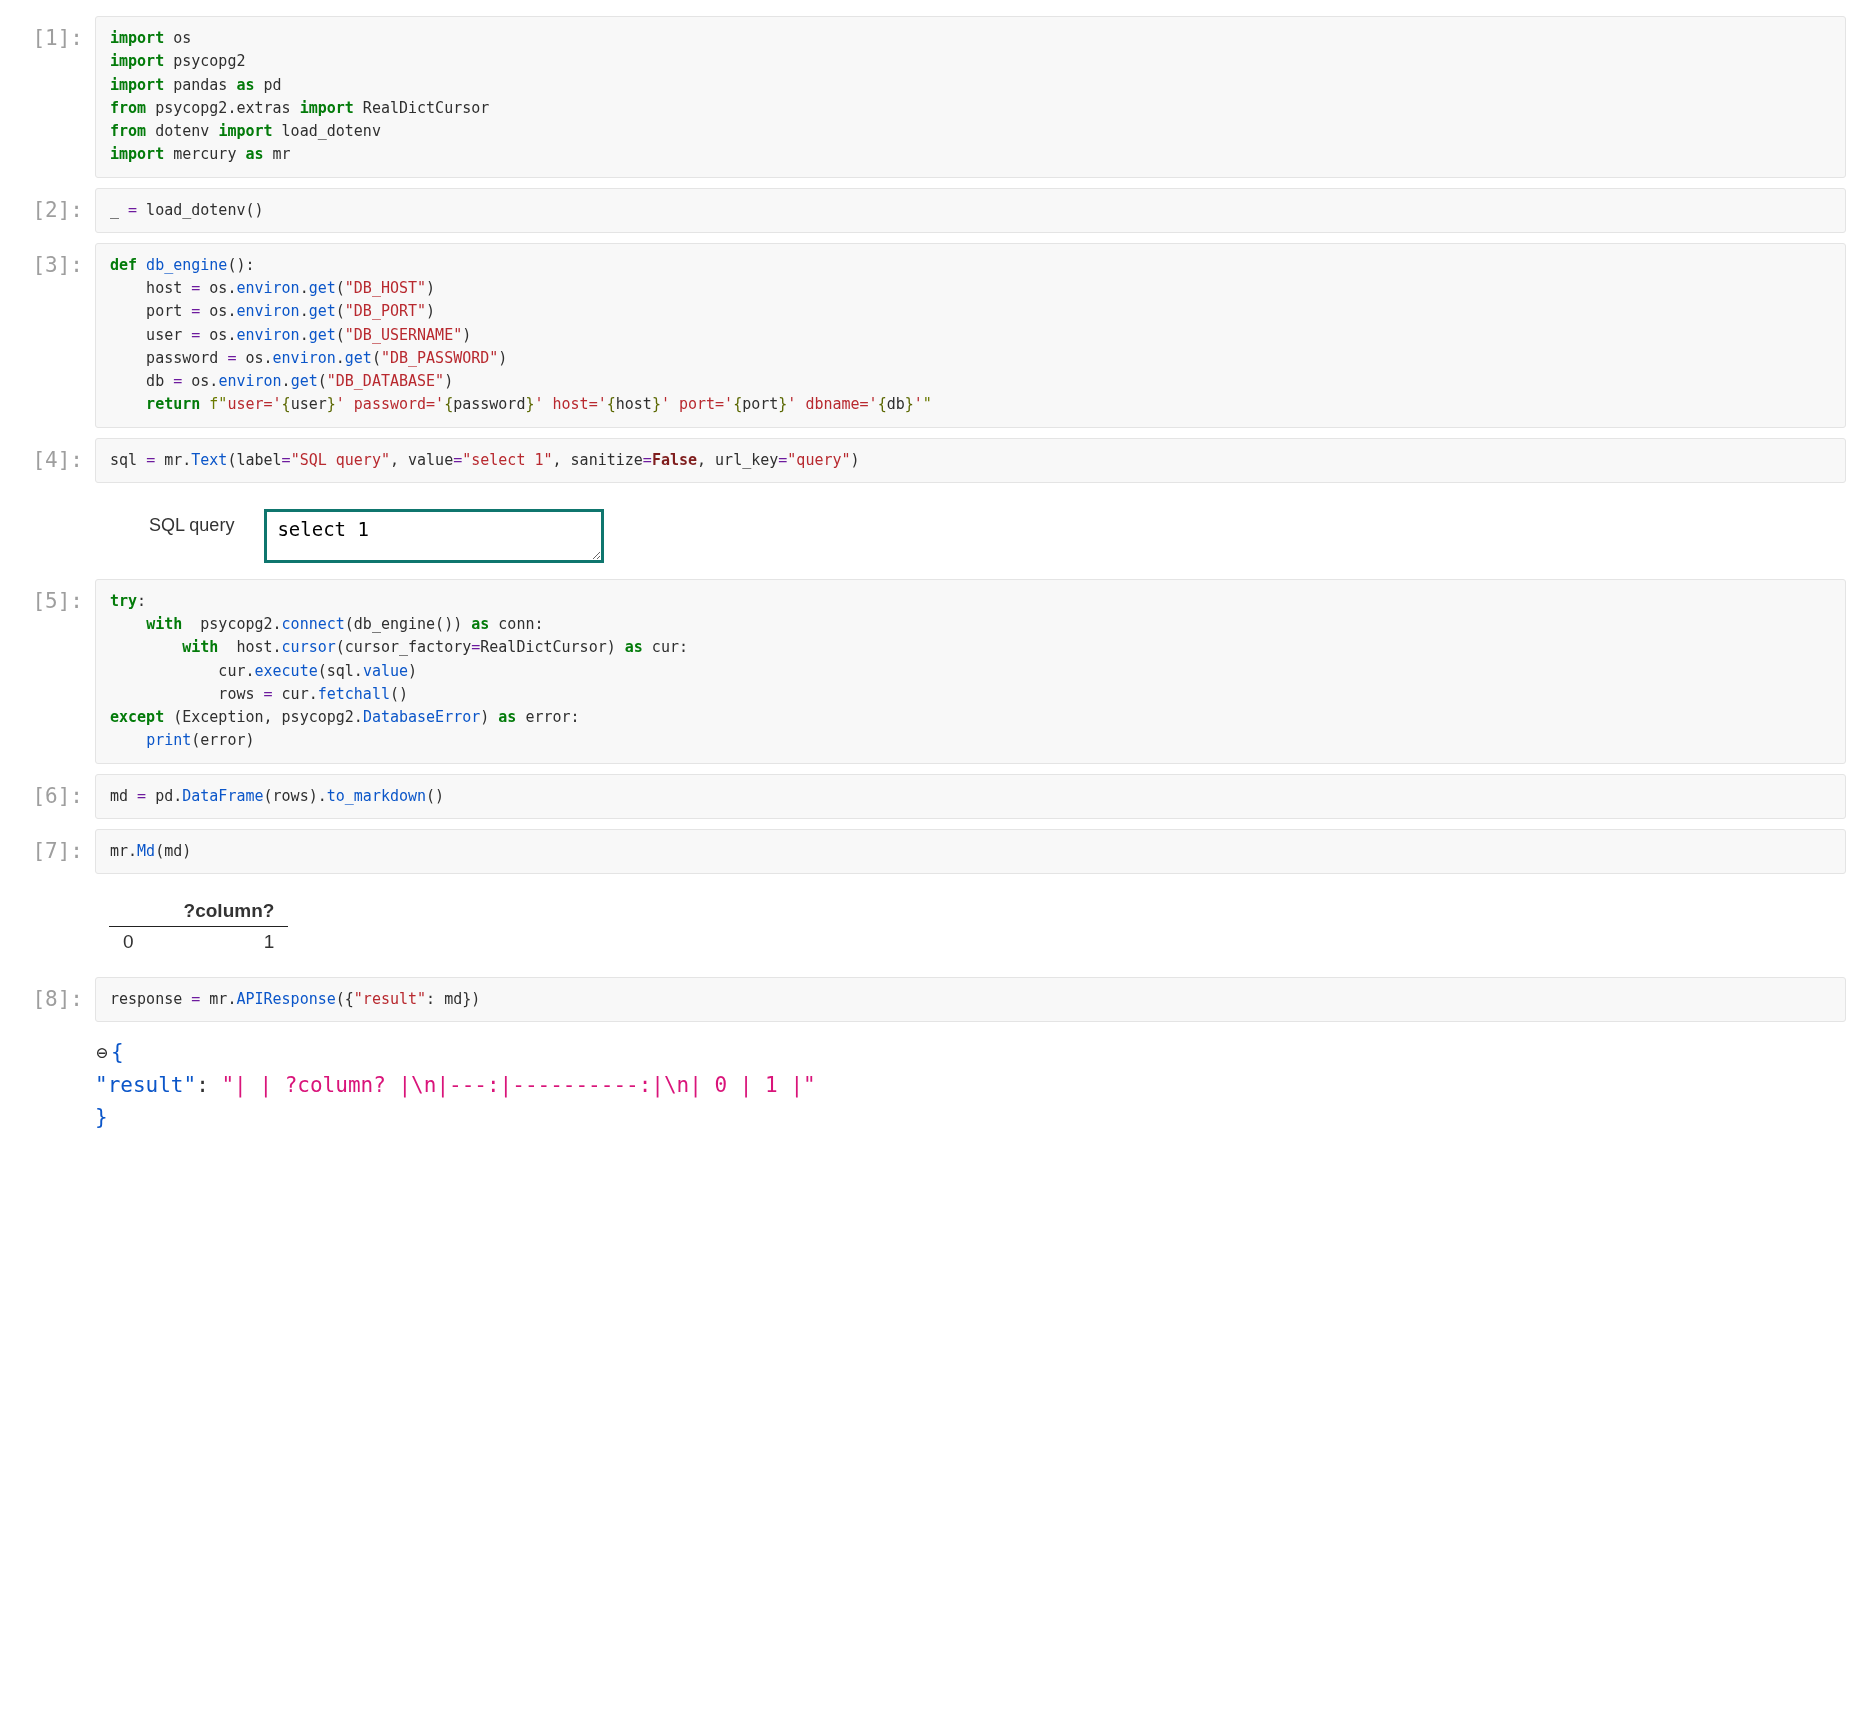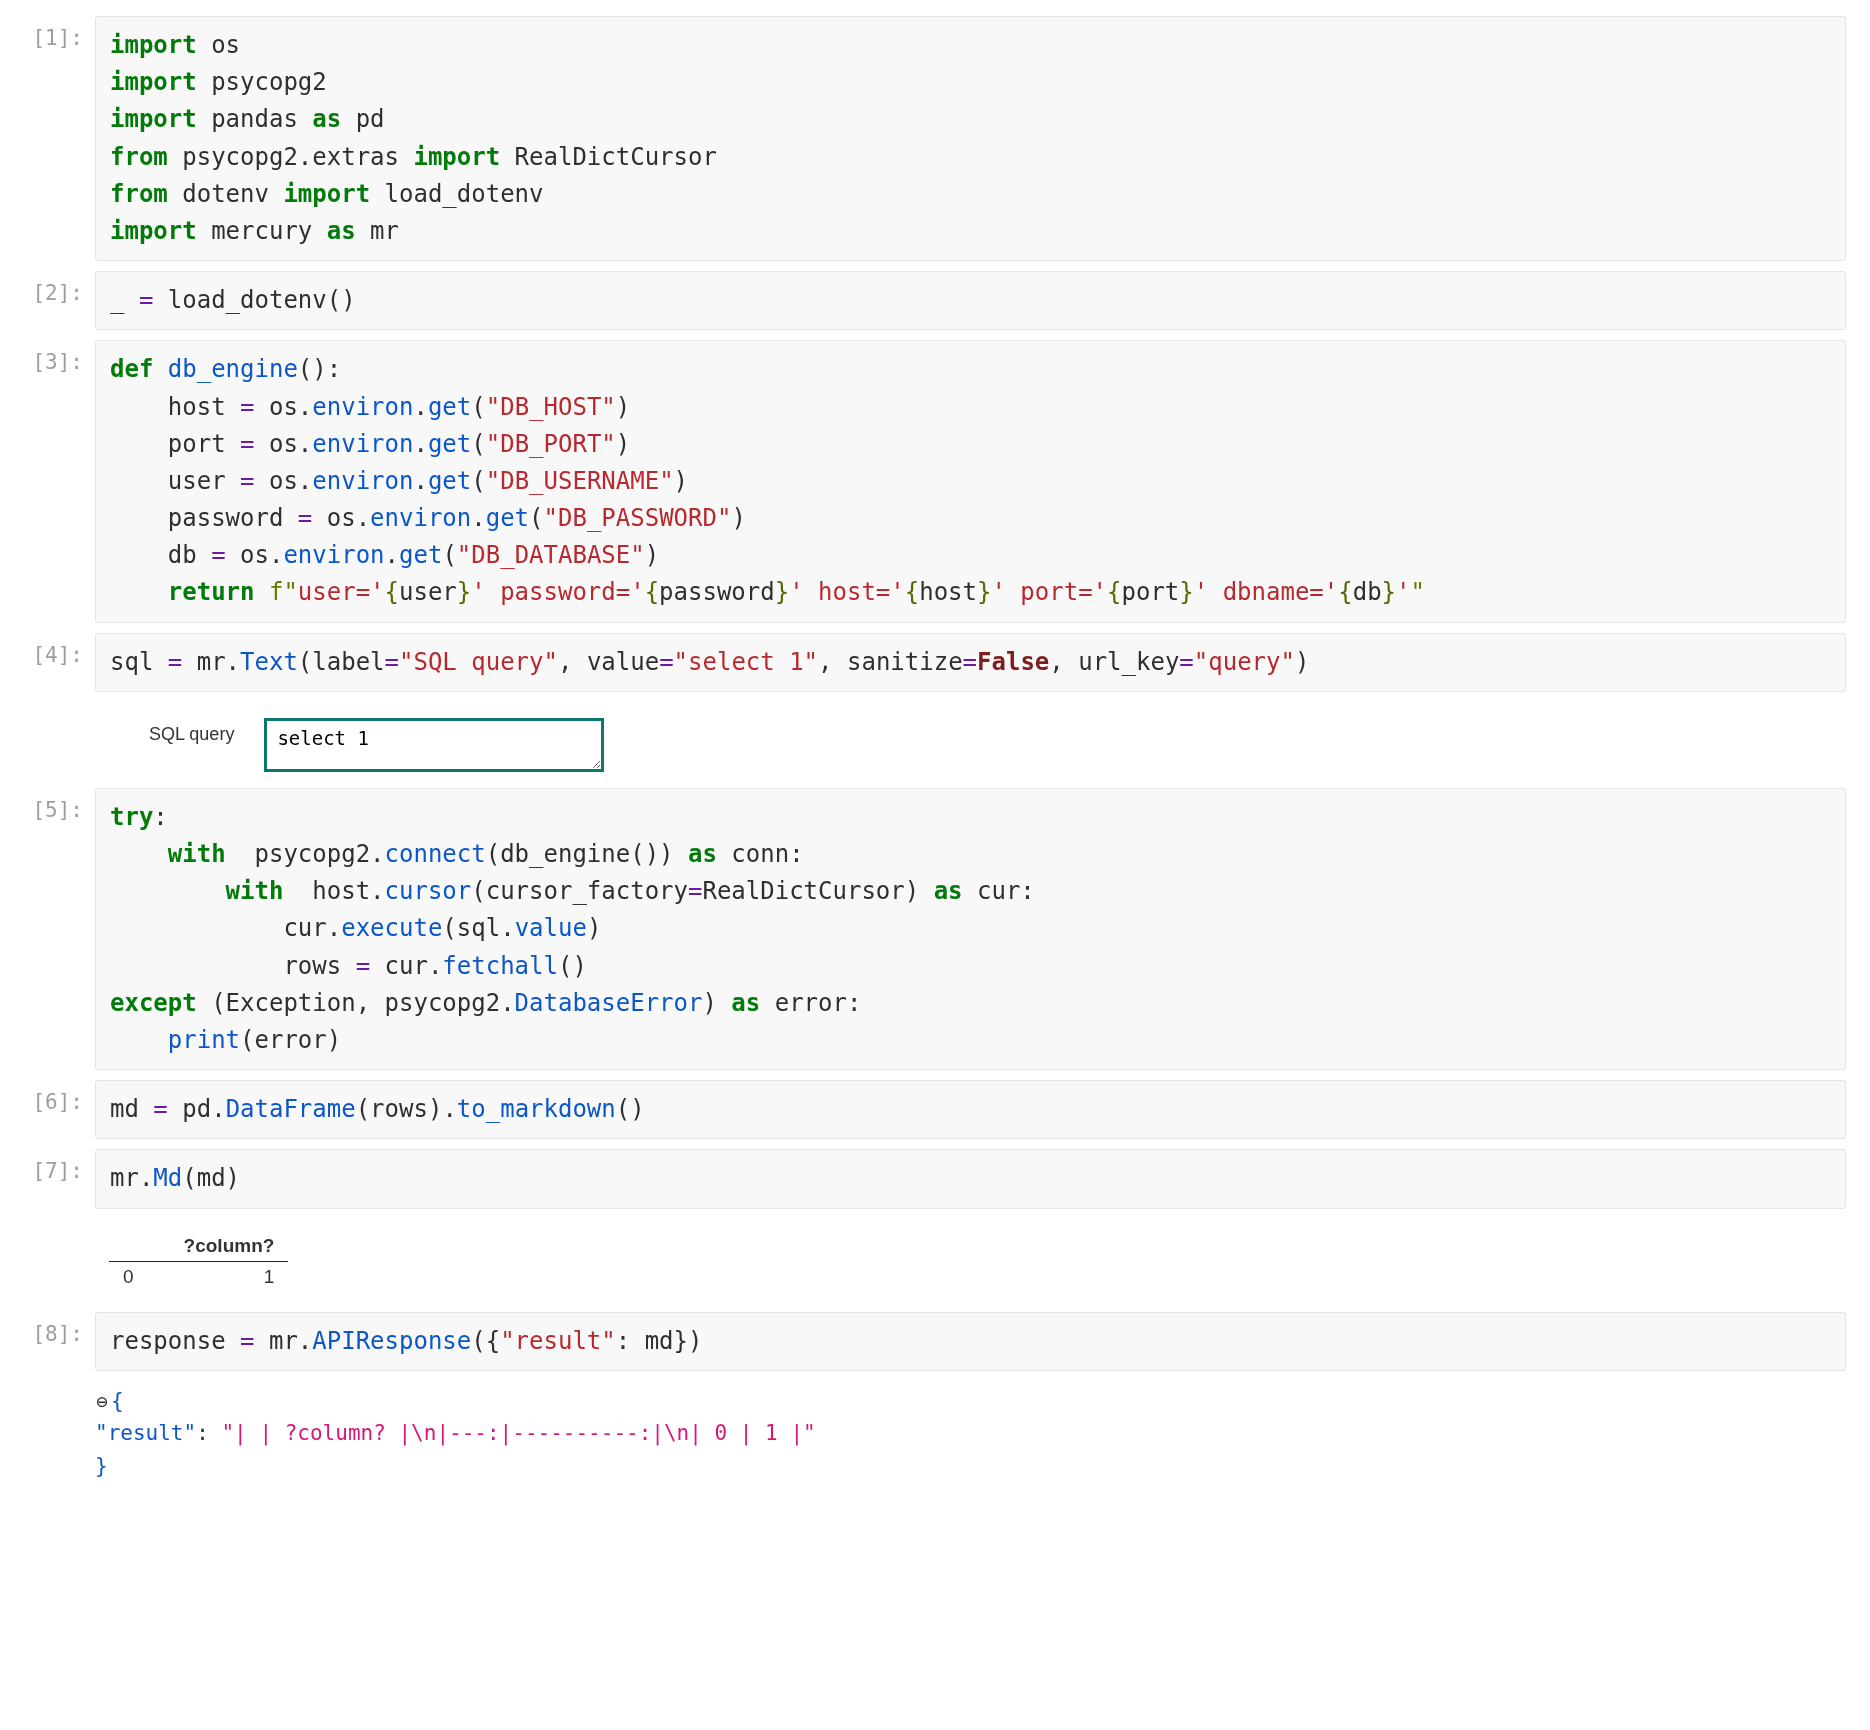--- a/index.html
+++ b/index.html
@@ -34,21 +34,21 @@
   }
   .output-area {
     flex: 1;
     padding: 8px 14px 4px 14px;
     margin-right: 24px;
     font-family: -apple-system, "Segoe UI", Helvetica, Arial, sans-serif;
   }
   pre.code {
     margin: 0;
     font-family: ui-monospace, "SF Mono", Menlo, Monaco, Consolas, monospace;
-    font-size: 24px;
+    font-size: 15px;
     line-height: 1.55;
     white-space: pre;
   }
   
   .kw  { color: #037b0a; font-weight: 600; }   
   .nm  { color: #2f2f2f; }                     
   .fn  { color: #0b56c9; }
   .str { color: #b8292f; }                     
   .fpre{ color: #6a7a00; }                     
   .intp{ color: #5a6700; }                     

